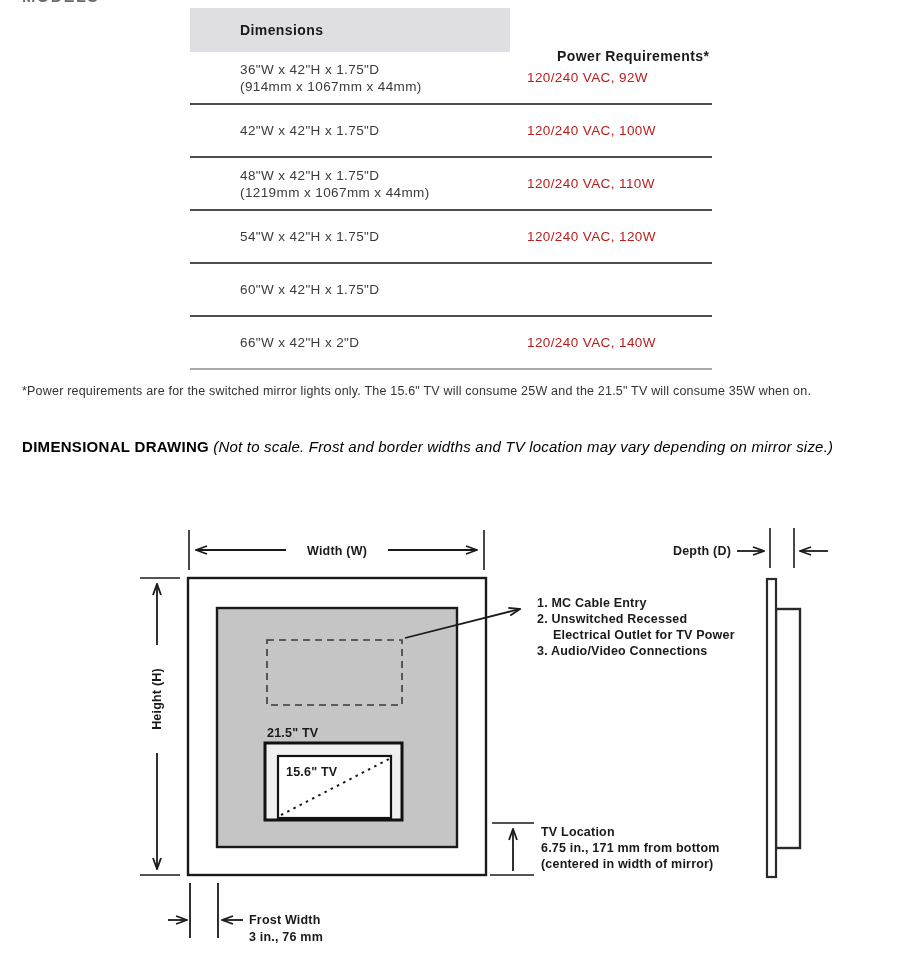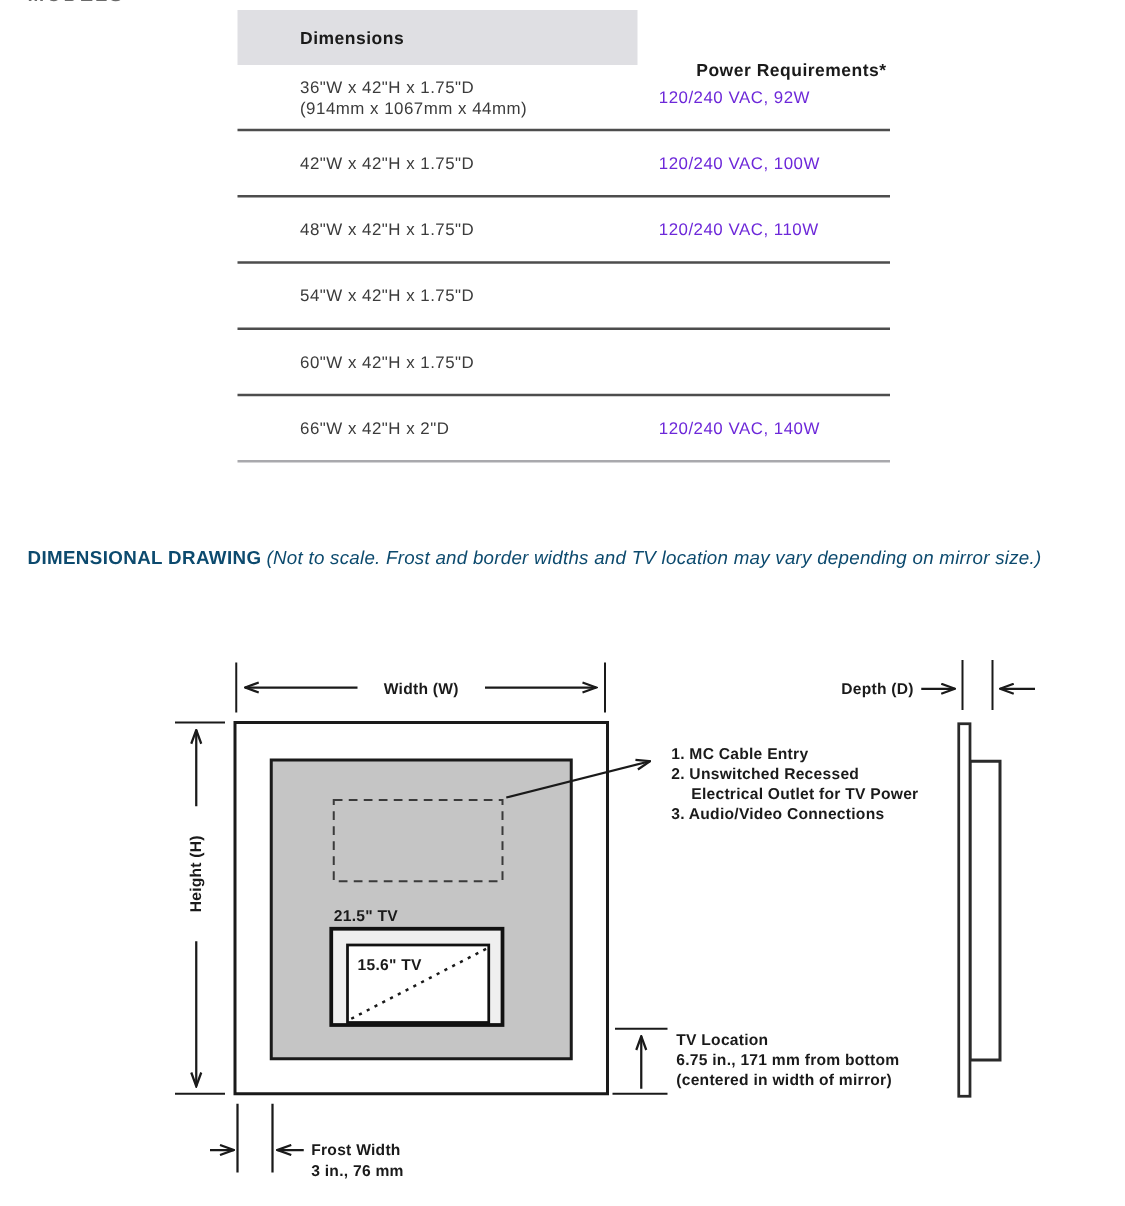--- a/index.html
+++ b/index.html
@@ -19,26 +19,26 @@
         font-weight:bold; font-size:14px; letter-spacing:0.4px; color:#1a1a1a; }
   .th1 { width:320px; padding-left:50px; }
   .thgap { width:2px; background:#ffffff; }
   .th2 { flex:1; padding-left:5px;margin-top:48px; }
   .trow { display:flex; height:53px; border-bottom:2px solid #4d4d4d; box-sizing:border-box; }
   .trow.last { border-bottom:2px solid #a9a9ad; }
   .td-dim { width:322px; padding-left:50px; box-sizing:border-box; display:flex;
             flex-direction:column; justify-content:center; }
   .td-dim .l { font-size:13.5px; line-height:17px; letter-spacing:0.4px; color:#3b3b3b; }
   .td-pow { flex:1; padding-left:15px; display:flex; align-items:center;
-            font-size:13.5px; letter-spacing:0.4px; color:#6d28d9; }
+            font-size:13.5px; letter-spacing:0.4px; color:#b91c1c; }
 
   
   #footnote { position:absolute; left:22px; top:384px; width:870px;
               font-size:12.5px; letter-spacing:0.2px; color:#333333; }
-  #section-heading { position:absolute; left:22px; top:438px; width:870px; font-size:15px; color:#0c4a6e; }
+  #section-heading { position:absolute; left:22px; top:438px; width:870px; font-size:15px; color:#000000; }
   #section-heading .b { font-weight:bold; letter-spacing:0.3px; }
   #section-heading .i { font-style:italic; letter-spacing:0.2px; }
 
   
   #drawing { position:absolute; left:0; top:505px; }
   #drawing text { font-family:"Liberation Sans", sans-serif; font-weight:bold;
                   font-size:12.5px; fill:#1a1a1a; letter-spacing:0.2px; }
   .ln { stroke:#1a1a1a; stroke-width:1.8; fill:none; }
   .thin { stroke:#1a1a1a; stroke-width:1.6; fill:none; }
 </style>
@@ -67,41 +67,44 @@
     </div>
     <div class="trow">
       <div class="td-dim">
         <div class="l">42"W x 42"H x 1.75"D</div>
       </div>
       <div class="td-pow">120/240 VAC, 100W</div>
     </div>
     <div class="trow">
       <div class="td-dim">
         <div class="l">48"W x 42"H x 1.75"D</div>
+        <div class="l">(1219mm x 1067mm x 44mm)</div>
       </div>
       <div class="td-pow">120/240 VAC, 110W</div>
     </div>
     <div class="trow">
       <div class="td-dim">
         <div class="l">54"W x 42"H x 1.75"D</div>
       </div>
+      <div class="td-pow">120/240 VAC, 120W</div>
     </div>
     <div class="trow">
       <div class="td-dim">
         <div class="l">60"W x 42"H x 1.75"D</div>
       </div>
     </div>
     <div class="trow last">
       <div class="td-dim">
         <div class="l">66"W x 42"H x 2"D</div>
       </div>
       <div class="td-pow">120/240 VAC, 140W</div>
     </div>
   </div>
 
+  <div id="footnote">*Power requirements are for the switched mirror lights only. The 15.6" TV will consume 25W and the 21.5" TV will consume 35W when on.</div>
 
   <div id="section-heading">
     <span class="b">DIMENSIONAL DRAWING</span>
     <span class="i">(Not to scale. Frost and border widths and TV location may vary depending on mirror size.)</span>
   </div>
 
   <svg id="drawing" width="900" height="460" viewBox="0 0 900 460">
     <defs>
       <marker id="arr" viewBox="0 0 13 10" refX="12" refY="5" markerWidth="13" markerHeight="10" orient="auto" markerUnits="userSpaceOnUse">
         <path d="M1,1 L12,5 L1,9" fill="none" stroke="#1a1a1a" stroke-width="1.8"></path>

